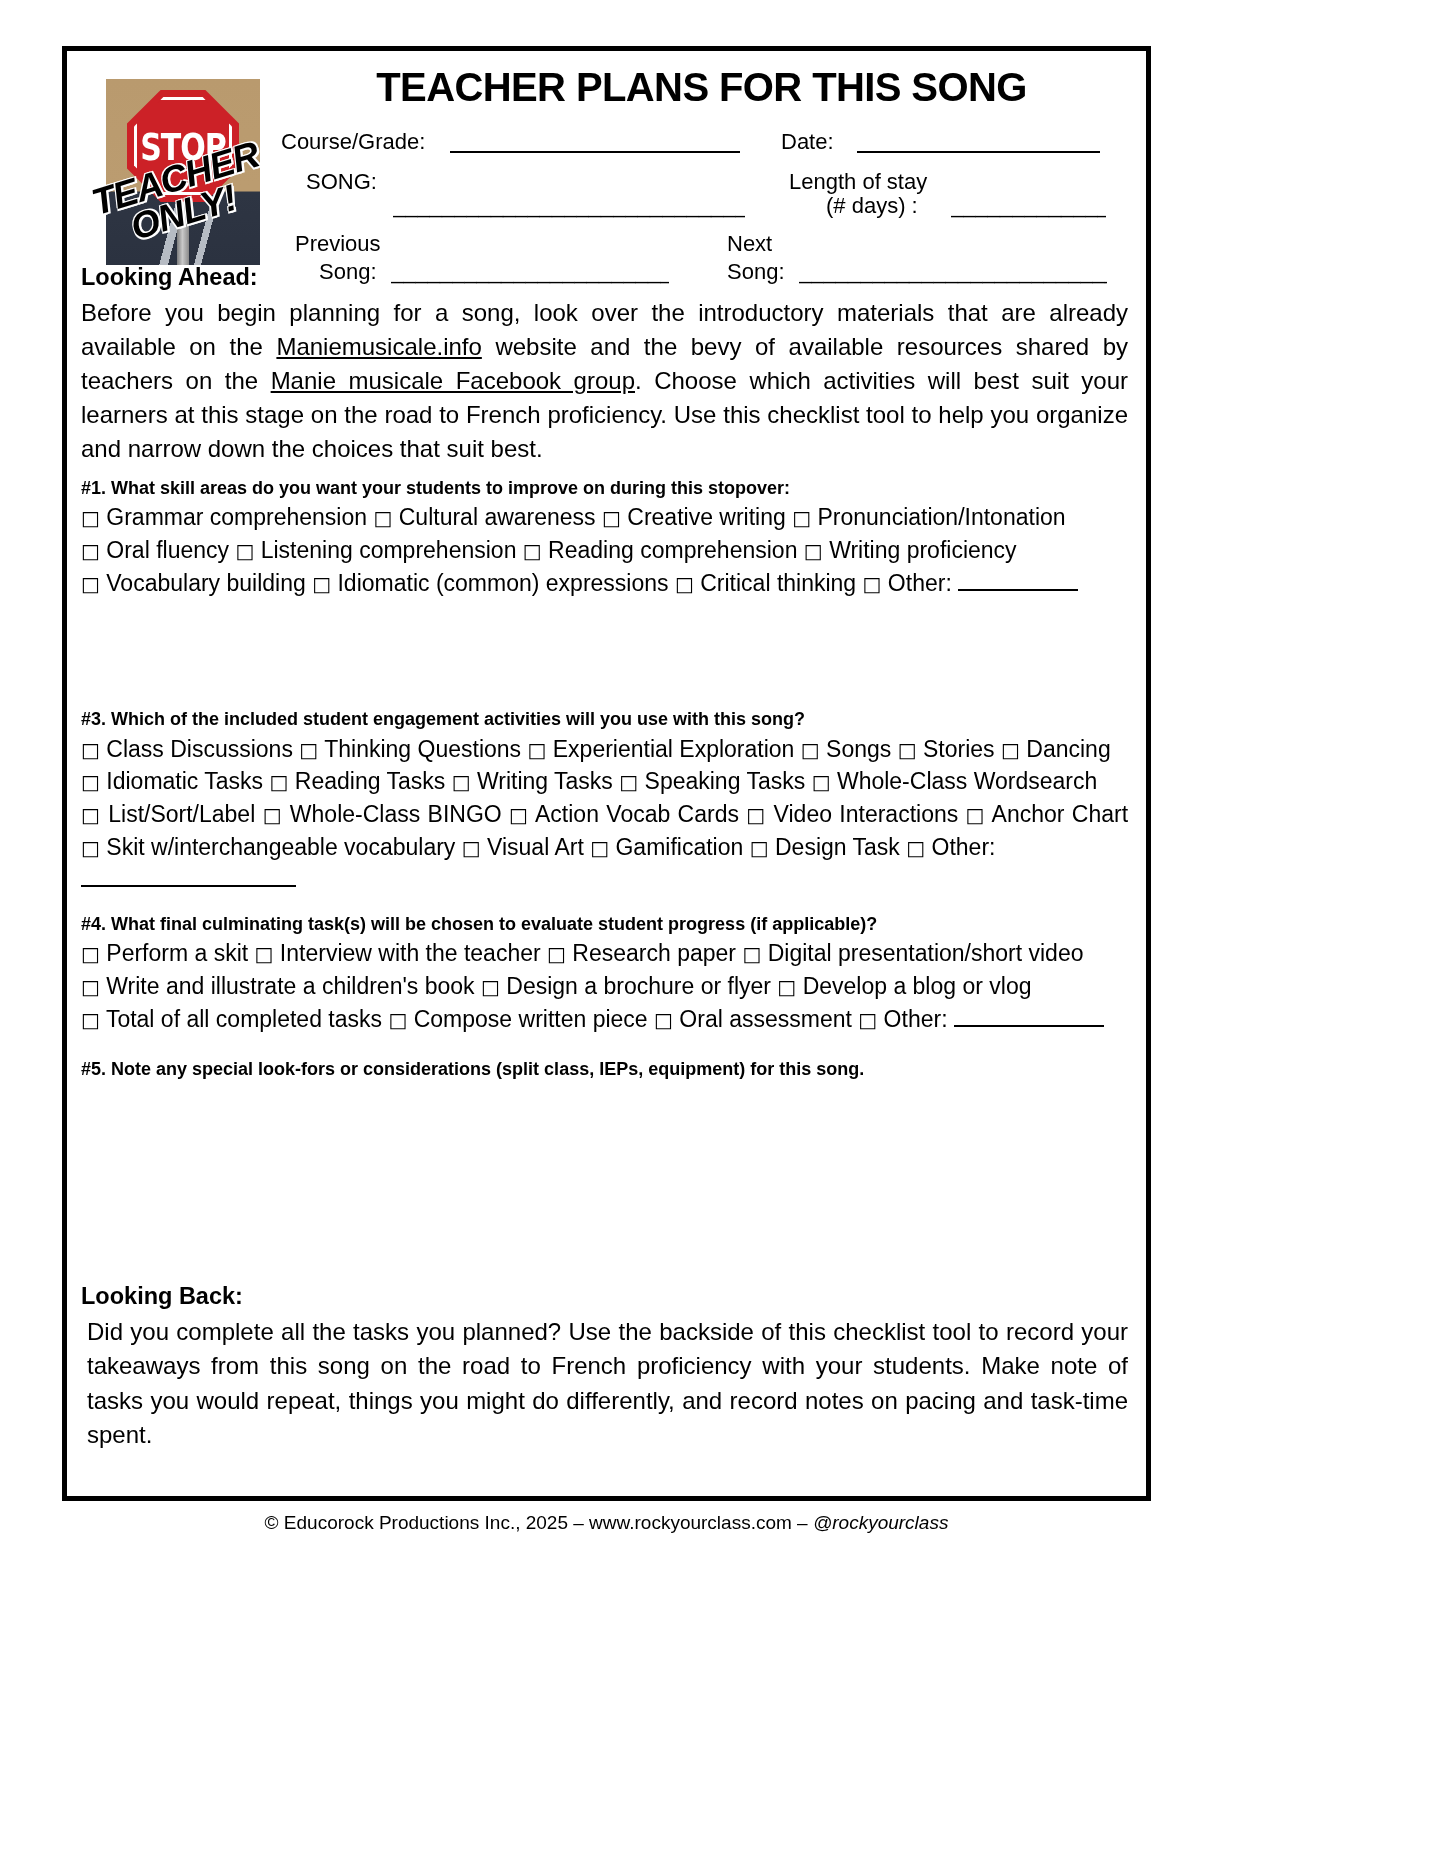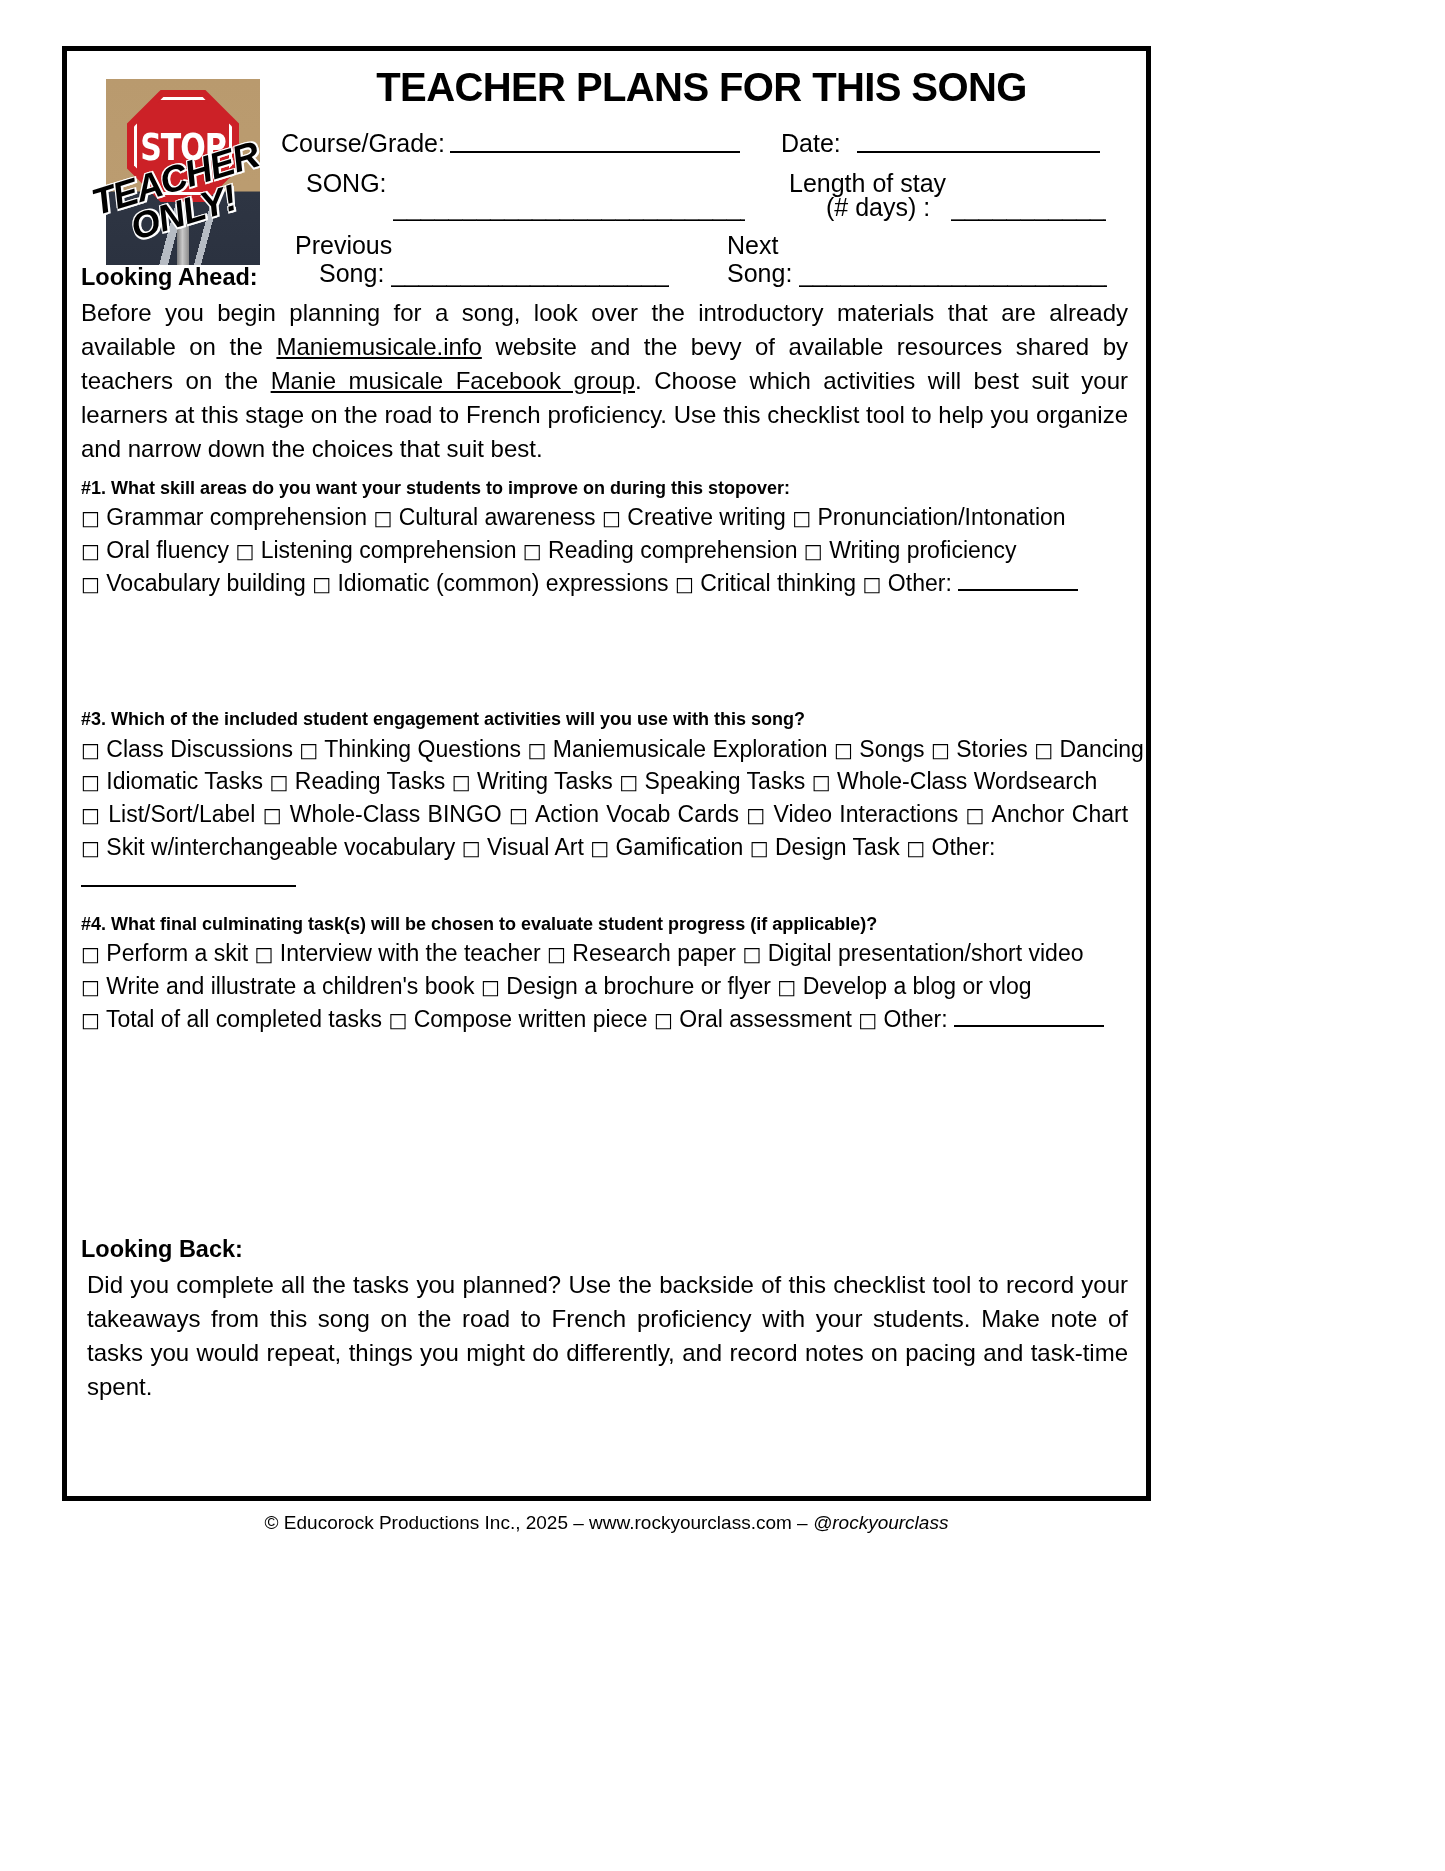--- a/index.html
+++ b/index.html
@@ -104,21 +104,21 @@
     font-size: 40px;
     font-weight: bold;
     letter-spacing: -.6px;
     line-height: 1;
   }
 
   .form-area {
     position: absolute;
     left: 214px; top: 78px;
     width: 856px;
-    font-size: 25px;
+    font-size: 22px;
   }
   .frow { position: relative; height: 40px; }
   .solidline {
     display: inline-block;
     border-bottom: 2px solid #000;
     vertical-align: bottom;
   }
   .dashline {
     display: inline-block;
     letter-spacing: 0px;
@@ -256,35 +256,36 @@
     <div class="opt-row"><span class="cb">□</span> <span>Grammar comprehension</span> <span class="cb">□</span> <span>Cultural awareness</span>  <span class="cb">□</span> <span>Creative writing</span> <span class="cb">□</span> <span>Pronunciation/Intonation</span></div>
 
     <div class="opt-row"><span class="cb">□</span> <span>Oral fluency</span> <span class="cb">□</span> <span>Listening comprehension</span> <span class="cb">□</span> <span>Reading comprehension</span> <span class="cb">□</span> <span>Writing proficiency</span></div>
 
     <div class="opt-row"><span class="cb">□</span> <span>Vocabulary building</span>  <span class="cb">□</span> <span>Idiomatic (common) expressions</span> <span class="cb">□</span> <span>Critical thinking</span> <span class="cb">□</span> <span>Other:</span> <span class="ul-short"></span></div>
 
     <div class="blank-box"></div>
 
     <div class="sec-head" style="margin-top:8px;">#3. Which of the included student engagement activities will you use with this song?</div>
 
-    <div class="opt-row"><span class="cb">□</span> <span>Class Discussions</span> <span class="cb">□</span> <span>Thinking Questions</span> <span class="cb">□</span> <span>Maniemusicale Exploration</span> <span class="cb">□</span> <span>Songs</span> <span class="cb">□</span> <span>Stories</span> <span class="cb">□</span> <span>Dancing</span></div>
+    <div class="opt-row"><span class="cb">□</span> <span>Class Discussions</span> <span class="cb">□</span> <span>Thinking Questions</span> <span class="cb">□</span> <span>Experiential Exploration</span> <span class="cb">□</span> <span>Songs</span> <span class="cb">□</span> <span>Stories</span> <span class="cb">□</span> <span>Dancing</span></div>
 
     <div class="opt-row"><span class="cb">□</span> <span>Idiomatic Tasks</span> <span class="cb">□</span> <span>Reading Tasks</span> <span class="cb">□</span> <span>Writing Tasks</span> <span class="cb">□</span> <span>Speaking Tasks</span> <span class="cb">□</span> <span>Whole-Class Wordsearch</span></div>
 
     <div class="opt-flow"><span class="cb">□</span> <span>List/Sort/Label</span> <span class="cb">□</span> <span>Whole-Class BINGO</span> <span class="cb">□</span> <span>Action Vocab Cards</span> <span class="cb">□</span> <span>Video Interactions</span> <span class="cb">□</span> <span>Anchor Chart</span> <span class="cb">□</span> <span>Skit w/interchangeable vocabulary</span> <span class="cb">□</span> <span>Visual Art</span> <span class="cb">□</span> <span>Gamification</span> <span class="cb">□</span> <span>Design Task</span> <span class="cb">□</span> <span>Other:</span></div>
     <div><span class="ul-long"></span></div>
 
     <div class="sec-head" style="margin-top:16px;">#4. What final culminating task(s) will be chosen to evaluate student progress (if applicable)?</div>
 
     <div class="opt-row"><span class="cb">□</span> <span>Perform a skit</span>  <span class="cb">□</span> <span>Interview with the teacher</span>  <span class="cb">□</span> <span>Research paper</span>  <span class="cb">□</span> <span>Digital presentation/short video</span></div>
 
     <div class="opt-row"><span class="cb">□</span> <span>Write and illustrate a children's book</span> <span class="cb">□</span> <span>Design a brochure or flyer</span> <span class="cb">□</span> <span>Develop a blog or vlog</span></div>
 
     <div class="opt-row"><span class="cb">□</span> <span>Total of all completed tasks</span> <span class="cb">□</span> <span>Compose written piece</span> <span class="cb">□</span> <span>Oral assessment</span> <span class="cb">□</span> <span>Other:</span> <span class="ul-med"></span></div>
 
+    <div class="sec-head" style="margin-top:22px;">#5. Note any special look-fors or considerations (split class, IEPs, equipment) for this song.</div>
     <div class="blank-box-lg"></div>
 
     <div class="lead" style="margin-top:48px;">Looking Back:</div>
     <p class="para" style="margin-left:6px;">Did you complete all the tasks you planned? Use the backside of this checklist tool to record your takeaways from this song on the road to French proficiency with your students. Make note of tasks you would repeat, things you might do differently, and record notes on pacing and task-time spent.</p>
 
   </div>
 </div>
 
 <div class="footer">
   <span>© Educorock Productions Inc., 2025 – www.rockyourclass.com – </span><i>@rockyourclass</i>

